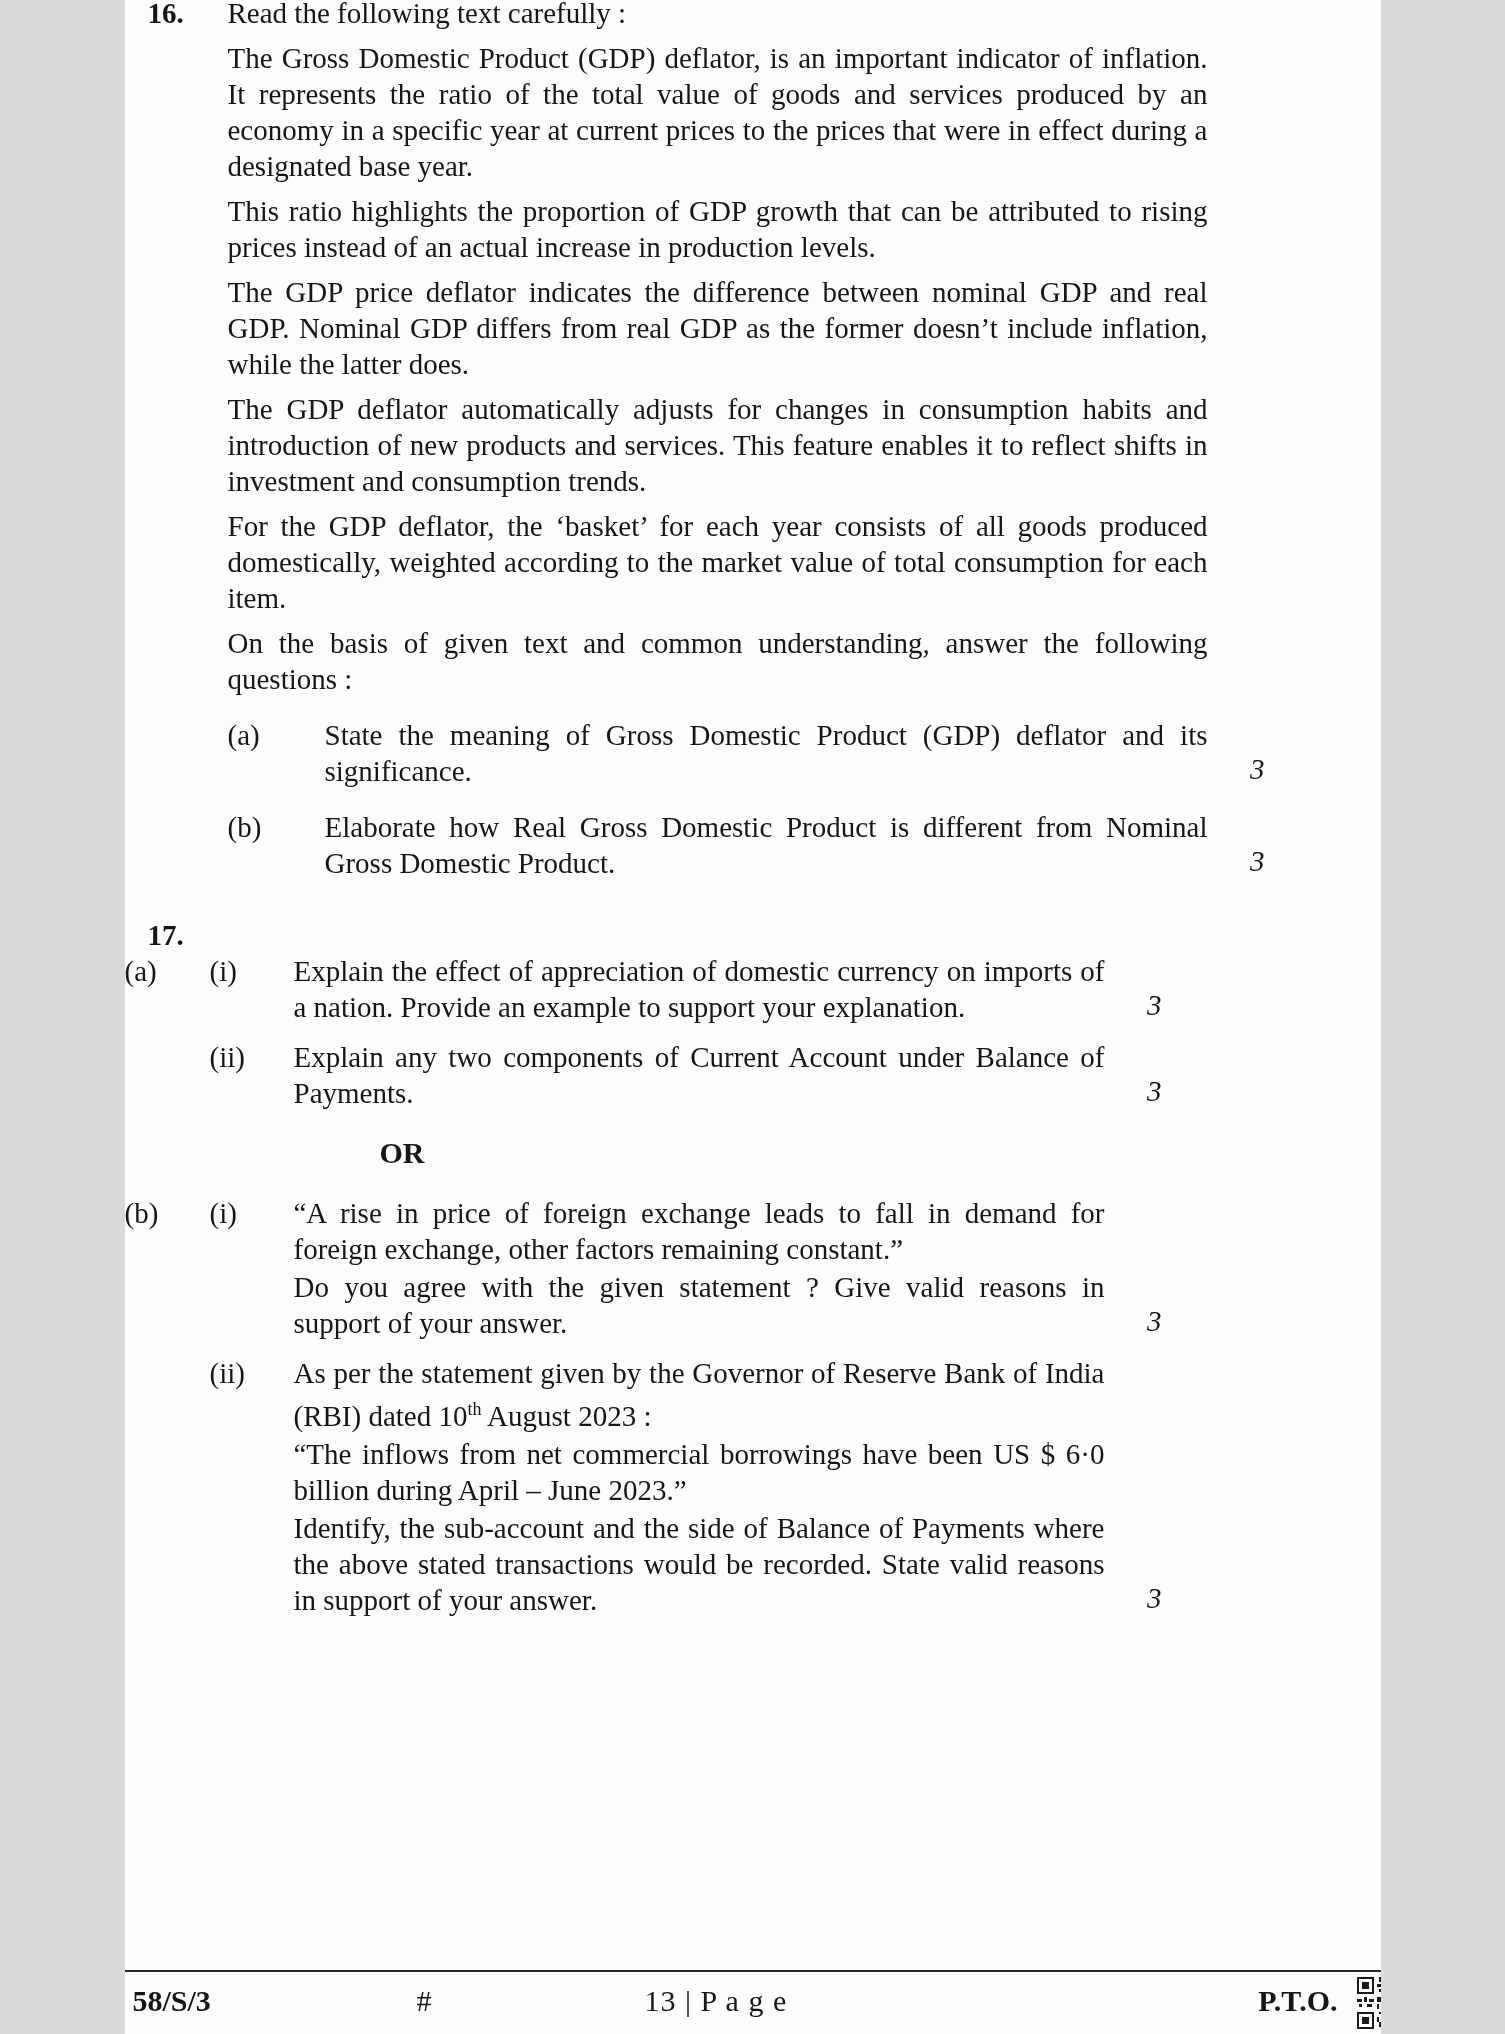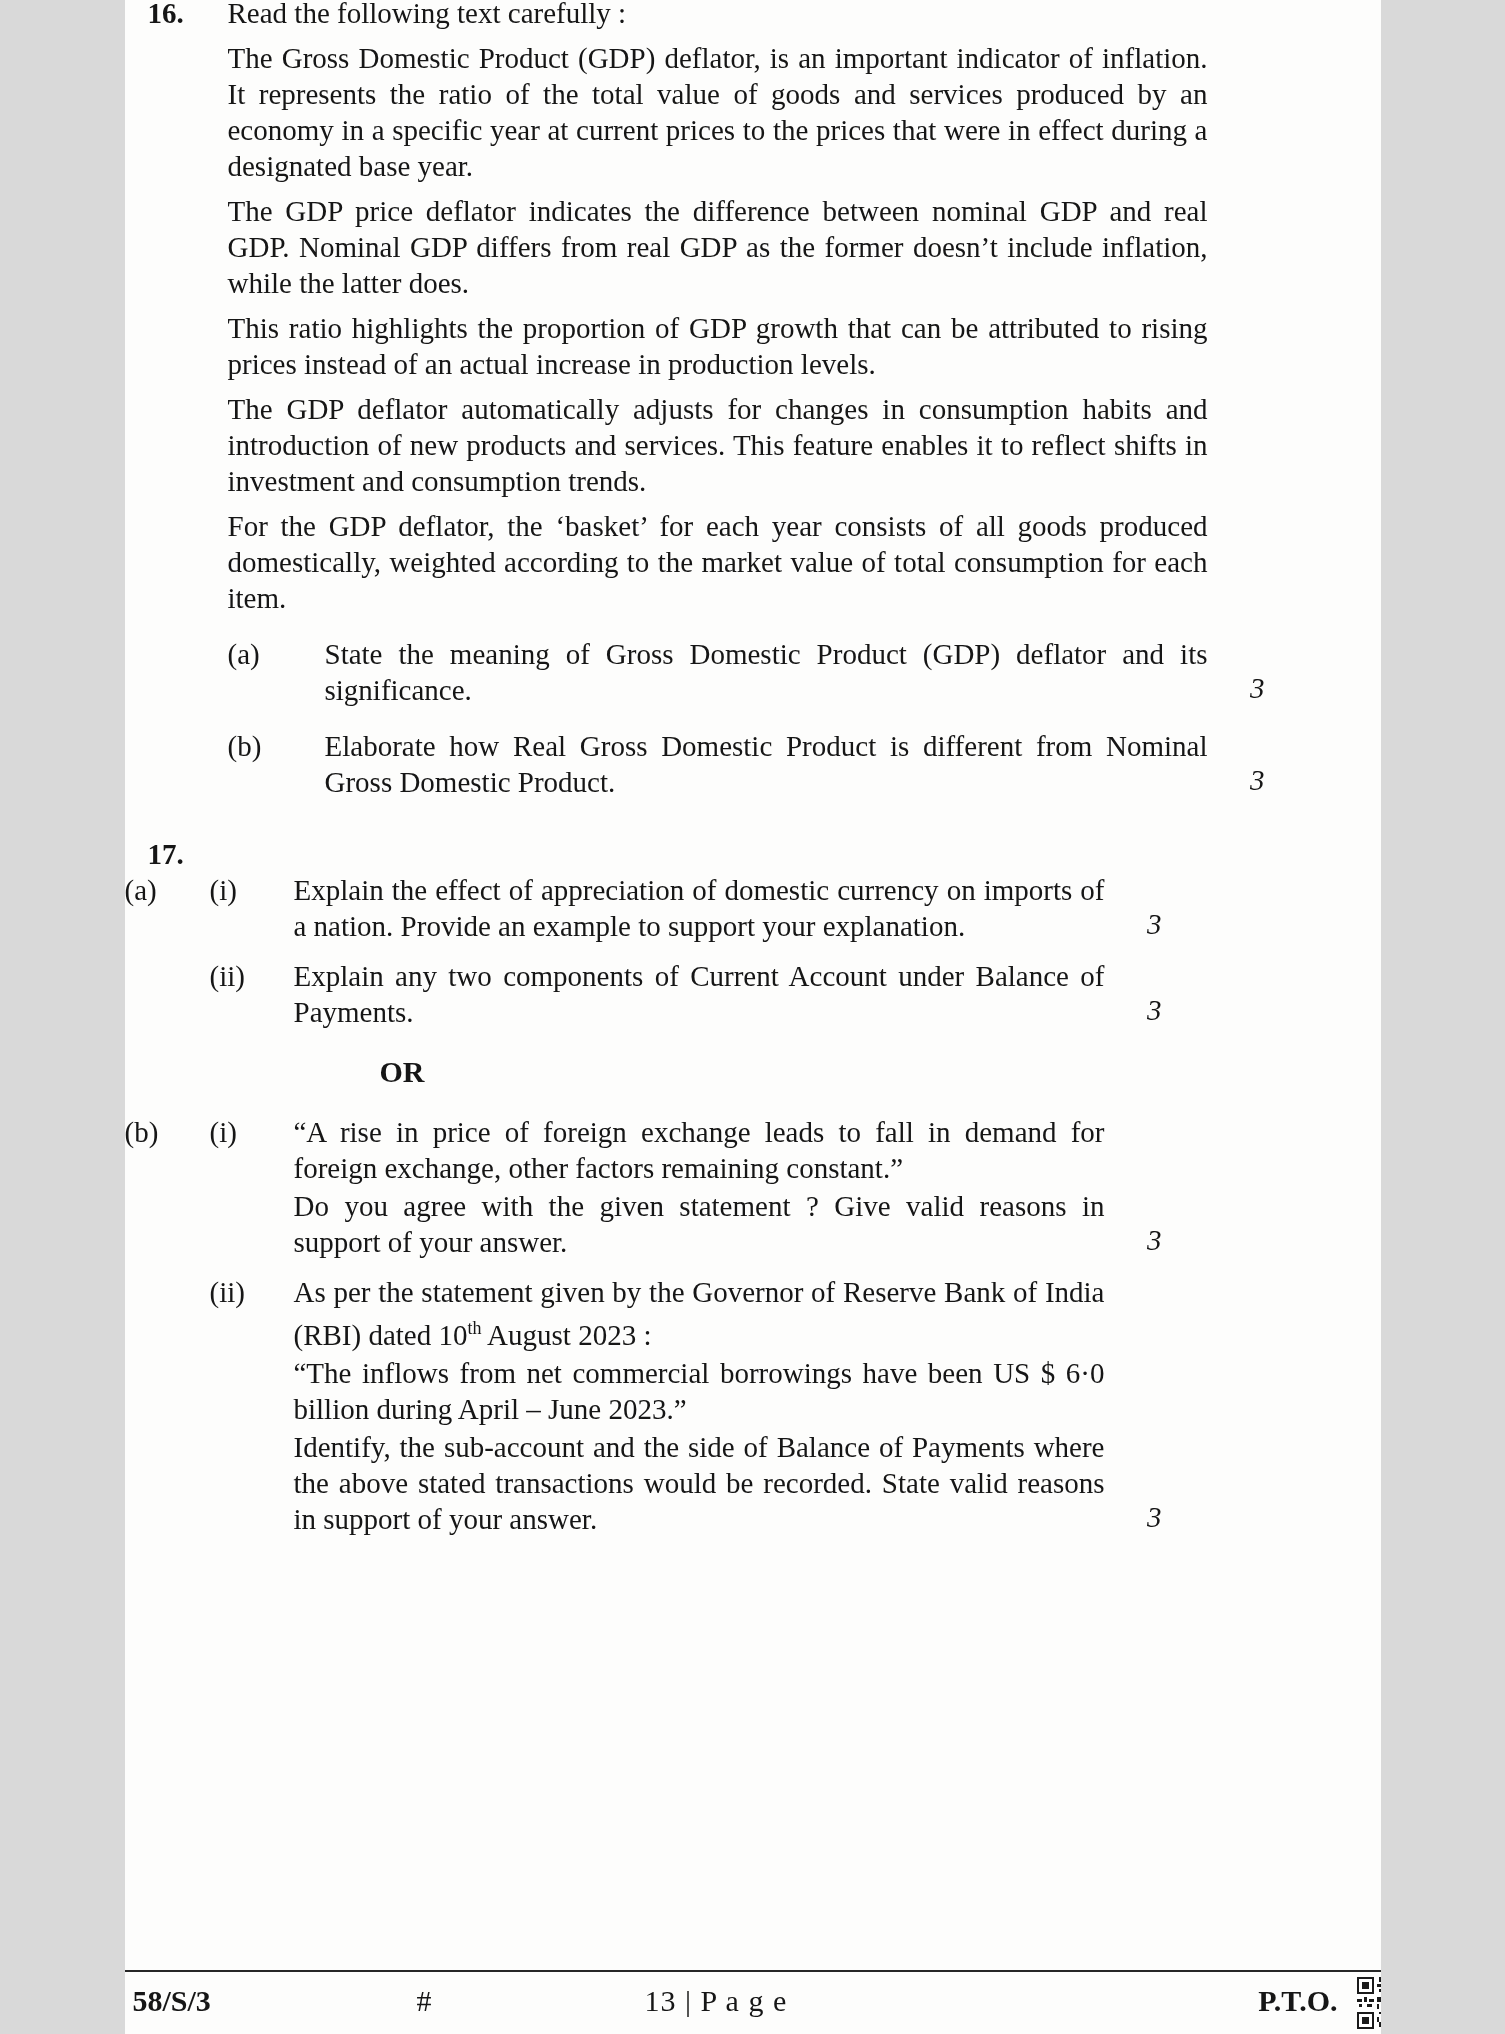--- a/index.html
+++ b/index.html
@@ -67,24 +67,25 @@
 <body>
 
 <div class="page">
   <div class="content">
 
     <div class="q">
       <div class="qnum">16.</div>
       <div class="qbody">
         <p class="intro">Read the following text carefully :</p>
         <p class="para">The Gross Domestic Product (GDP) deflator, is an important indicator of inflation. It represents the ratio of the total value of goods and services produced by an economy in a specific year at current prices to the prices that were in effect during a designated base year.</p>
+        <p class="para">This ratio highlights the proportion of GDP growth that can be attributed to rising prices instead of an actual increase in production levels.</p>
         <p class="para">The GDP price deflator indicates the difference between nominal GDP and real GDP. Nominal GDP differs from real GDP as the former doesn’t include inflation, while the latter does.</p>
-        <p class="para">This ratio highlights the proportion of GDP growth that can be attributed to rising prices instead of an actual increase in production levels.</p>
         <p class="para">The GDP deflator automatically adjusts for changes in consumption habits and introduction of new products and services. This feature enables it to reflect shifts in investment and consumption trends.</p>
         <p class="para">For the GDP deflator, the ‘basket’ for each year consists of all goods produced domestically, weighted according to the market value of total consumption for each item.</p>
+        <p class="para">On the basis of given text and common understanding, answer the following questions :</p>
 
         <div class="subpart">
           <span class="sublabel">(a)</span>
           <p class="subtext">State the meaning of Gross Domestic Product (GDP) deflator and its significance.</p>
           <span class="marks">3</span>
         </div>
 
         <div class="subpart">
           <span class="sublabel">(b)</span>
           <p class="subtext">Elaborate how Real Gross Domestic Product is different from Nominal Gross Domestic Product.</p>

